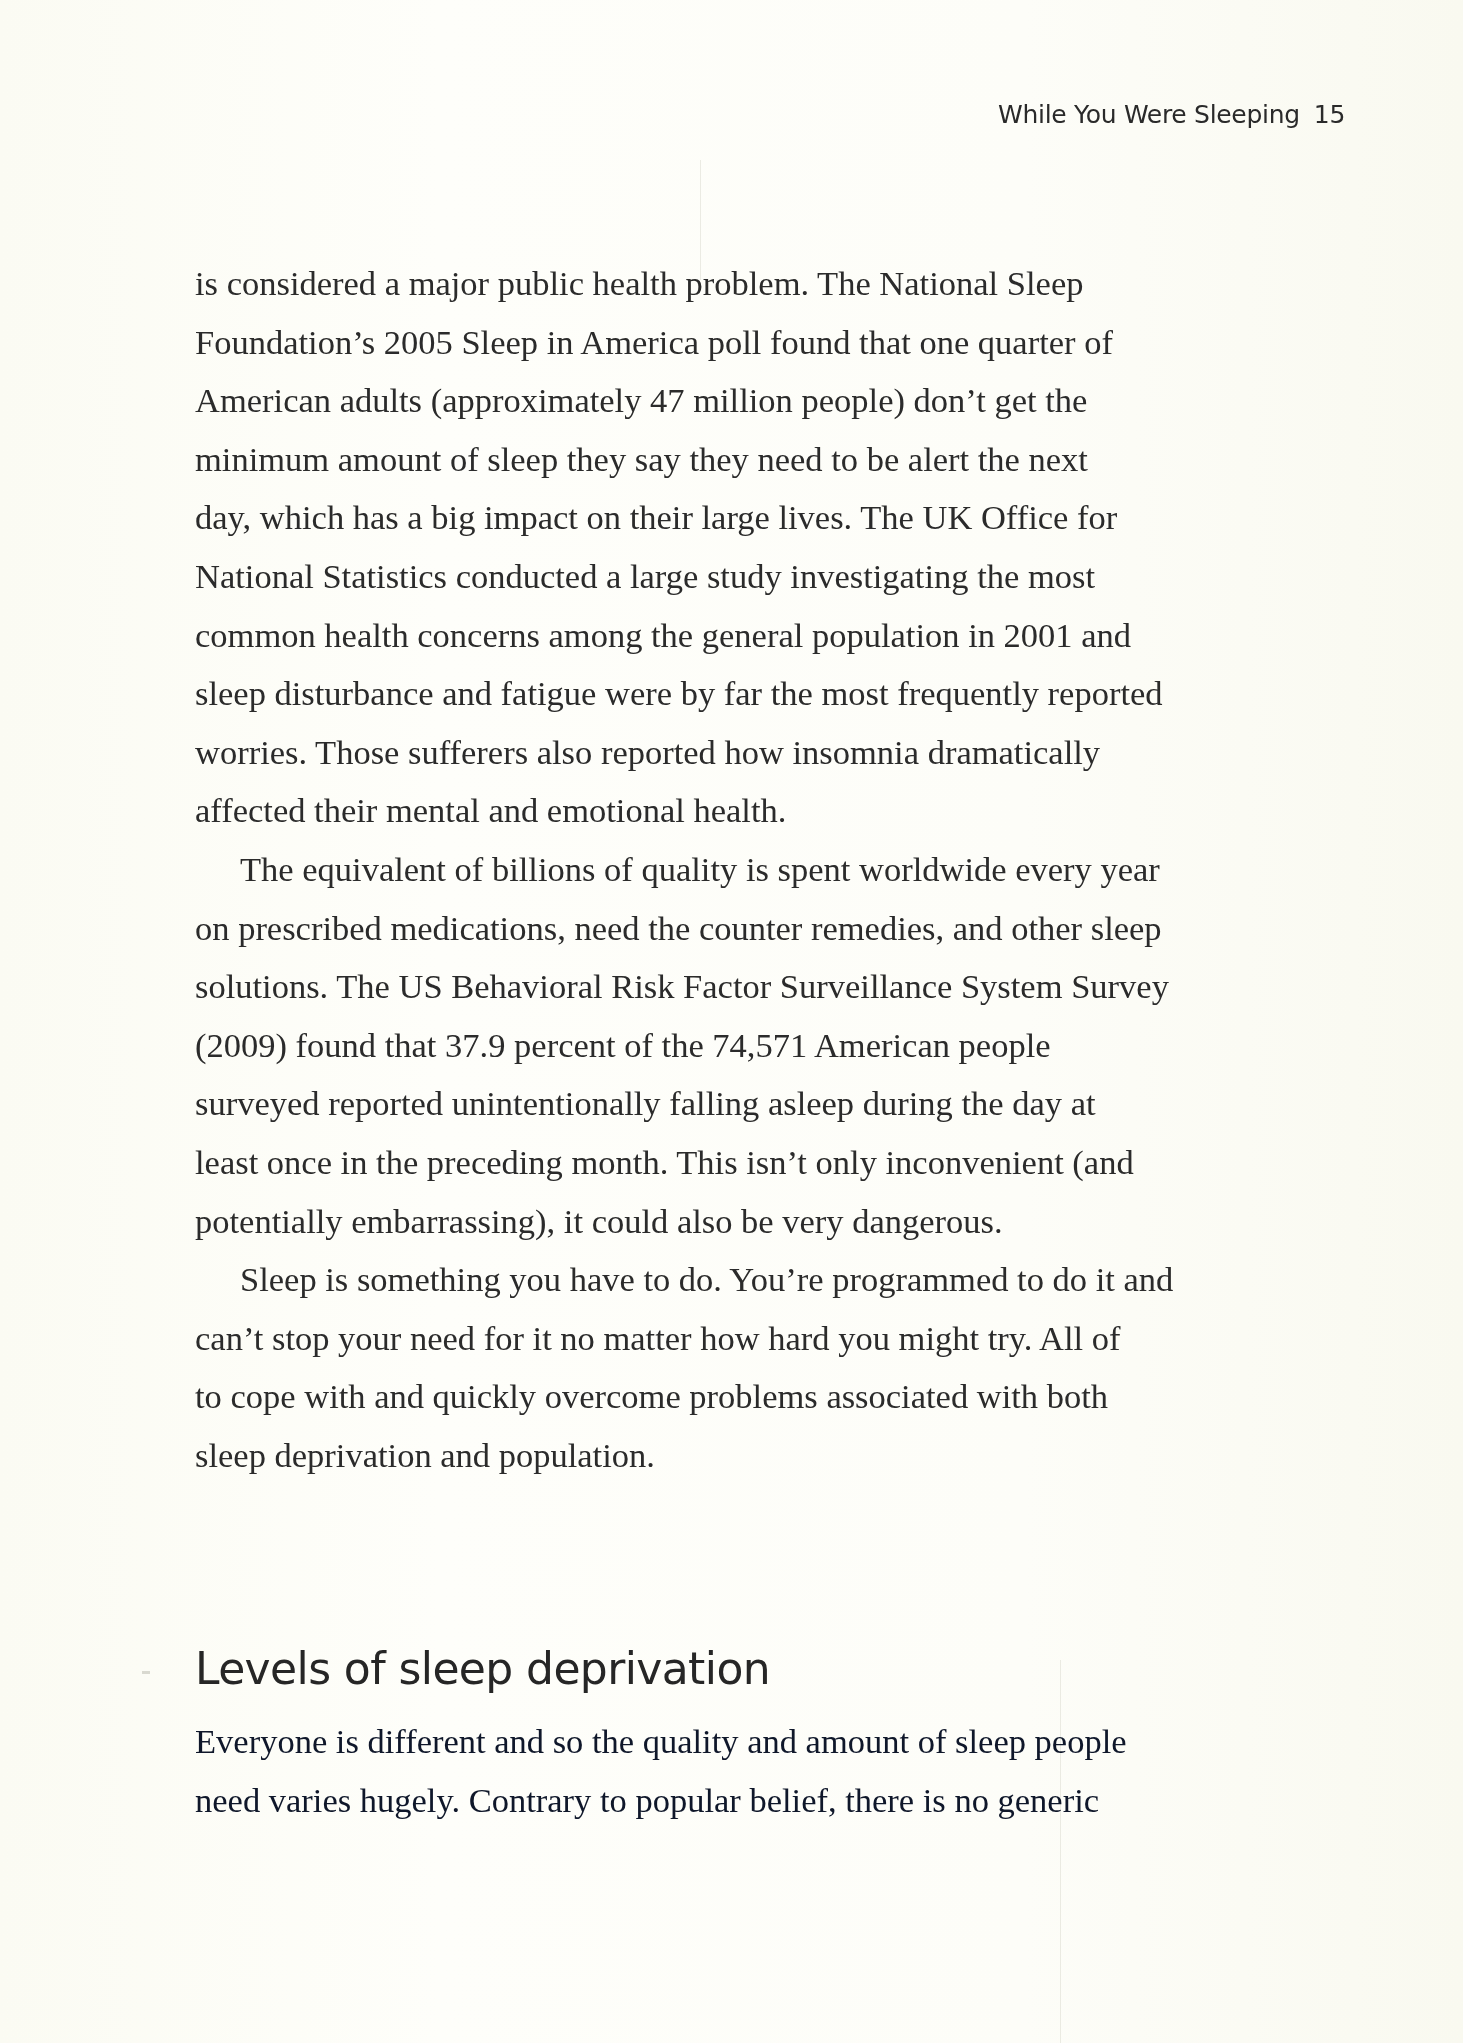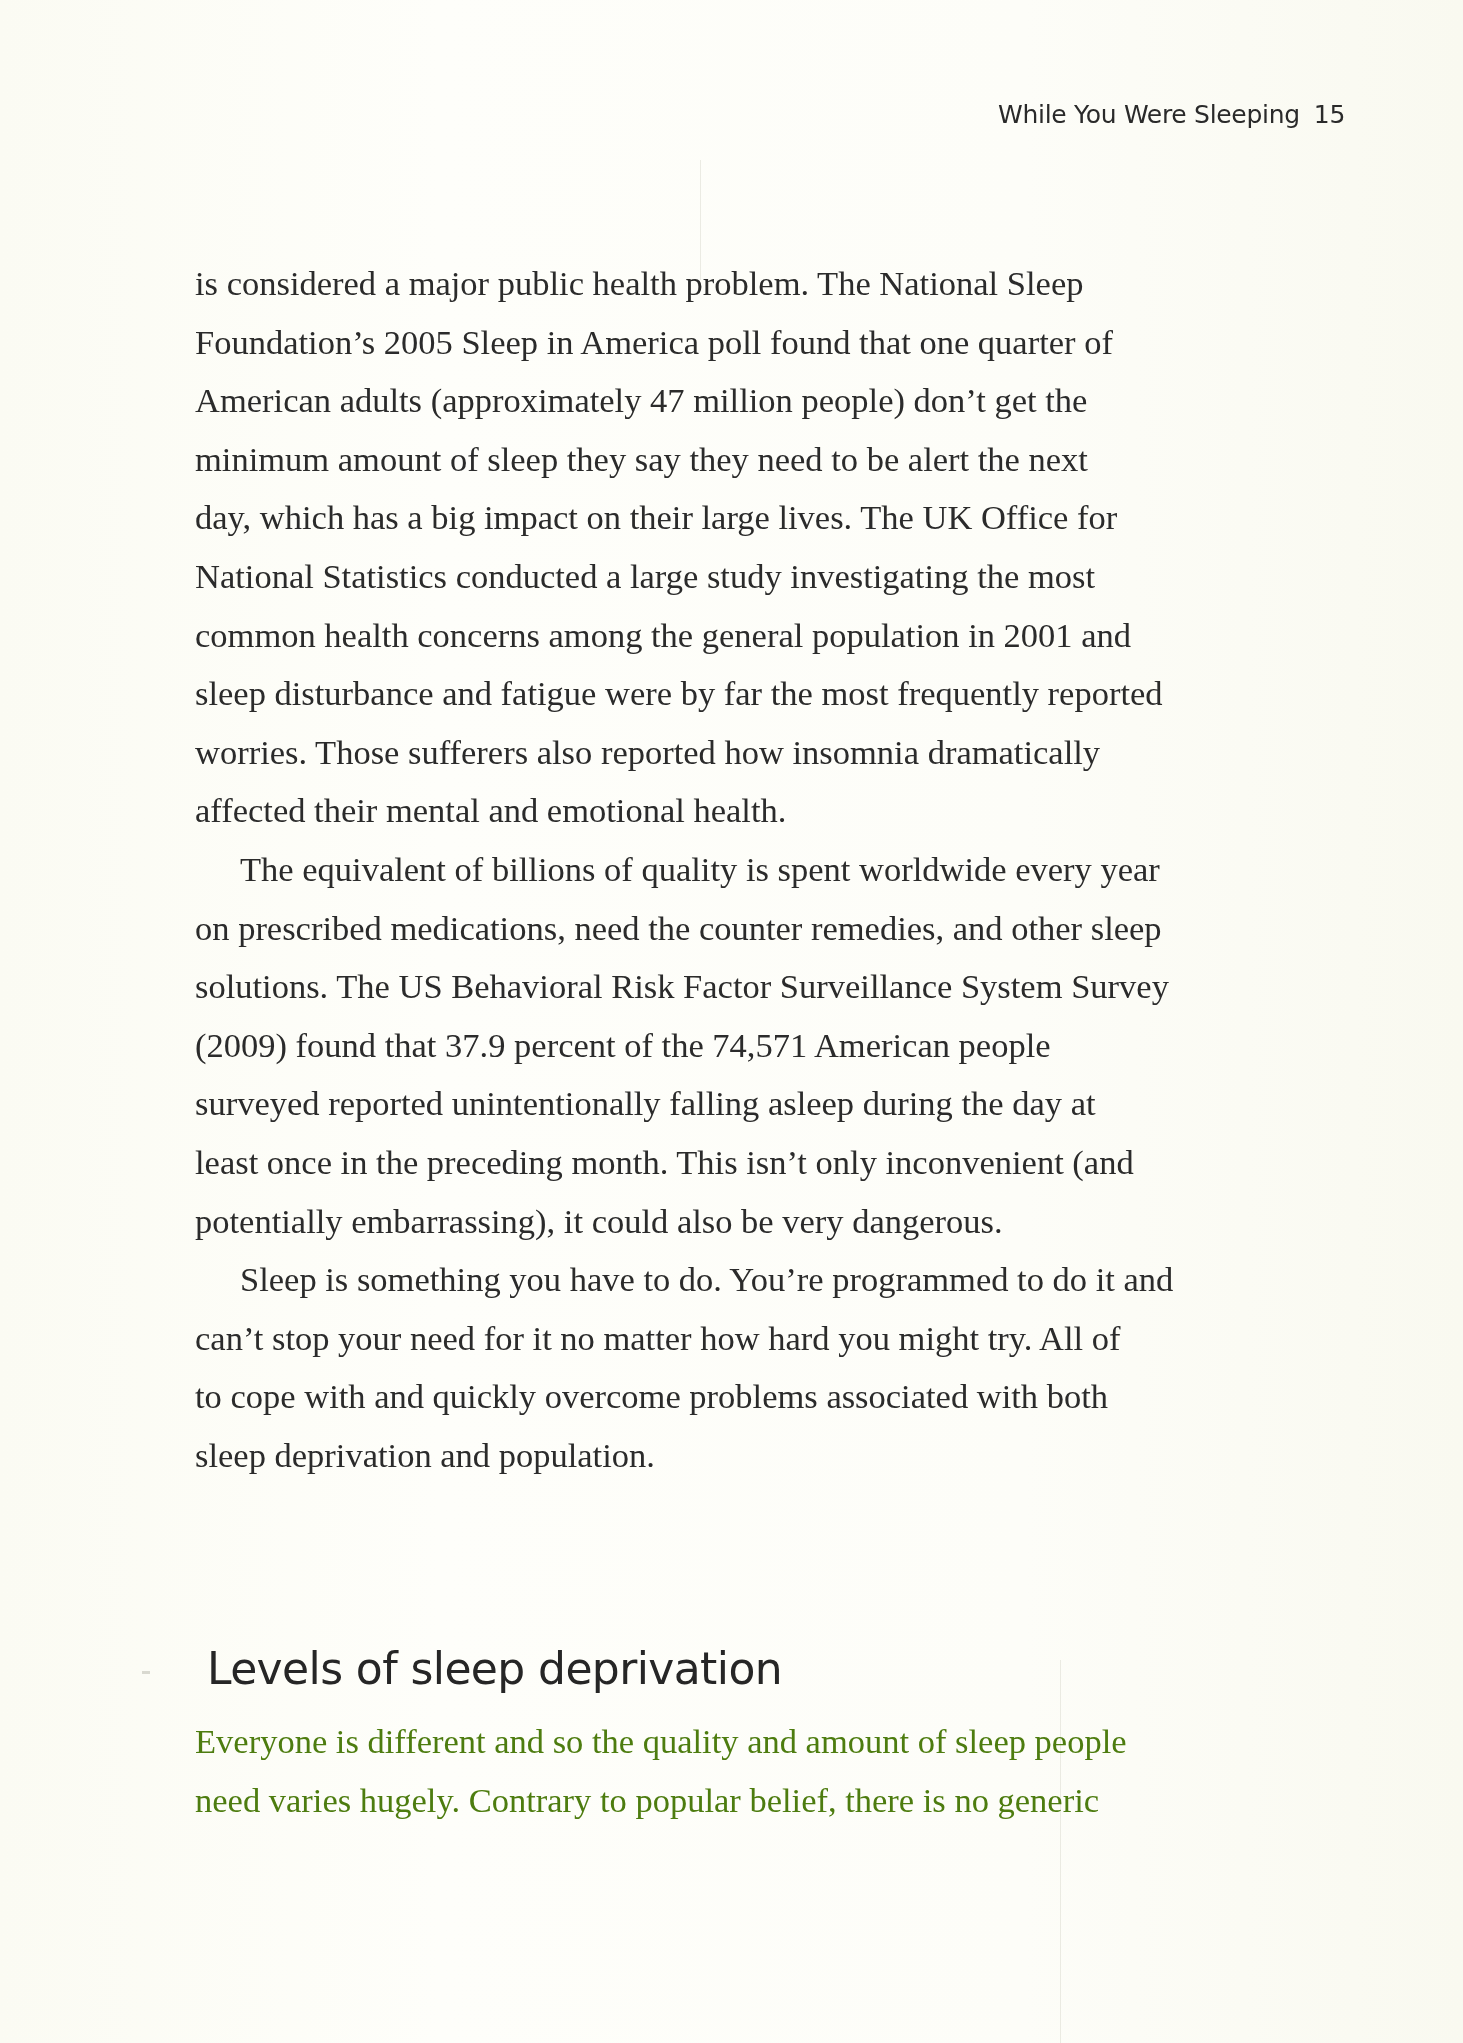--- a/index.html
+++ b/index.html
@@ -45,37 +45,37 @@
     .line {
       display: block;
       white-space: nowrap;
       height: 58.6px;
     }
     .line.indent {
       padding-left: 45px;
     }
     .heading {
       position: absolute;
-      left: 207px;
+      left: 195px;
       top: 1643px;
       font-family: "DejaVu Sans", sans-serif;
       font-size: 44px;
       color: #262626;
       letter-spacing: -0.6px;
       white-space: nowrap;
     }
     .section-text {
       position: absolute;
       left: 195px;
       top: 1712px;
       width: 1150px;
       font-family: "Liberation Serif", serif;
       font-size: 34.5px;
       line-height: 58.6px;
-      color: #4d7c0f;
+      color: #0f172a;
     }
     .gutter-mark {
       position: absolute;
       left: 142px;
       top: 1671px;
       width: 8px;
       height: 3px;
       background: #d9d9d0;
     }
     .fold-line {

